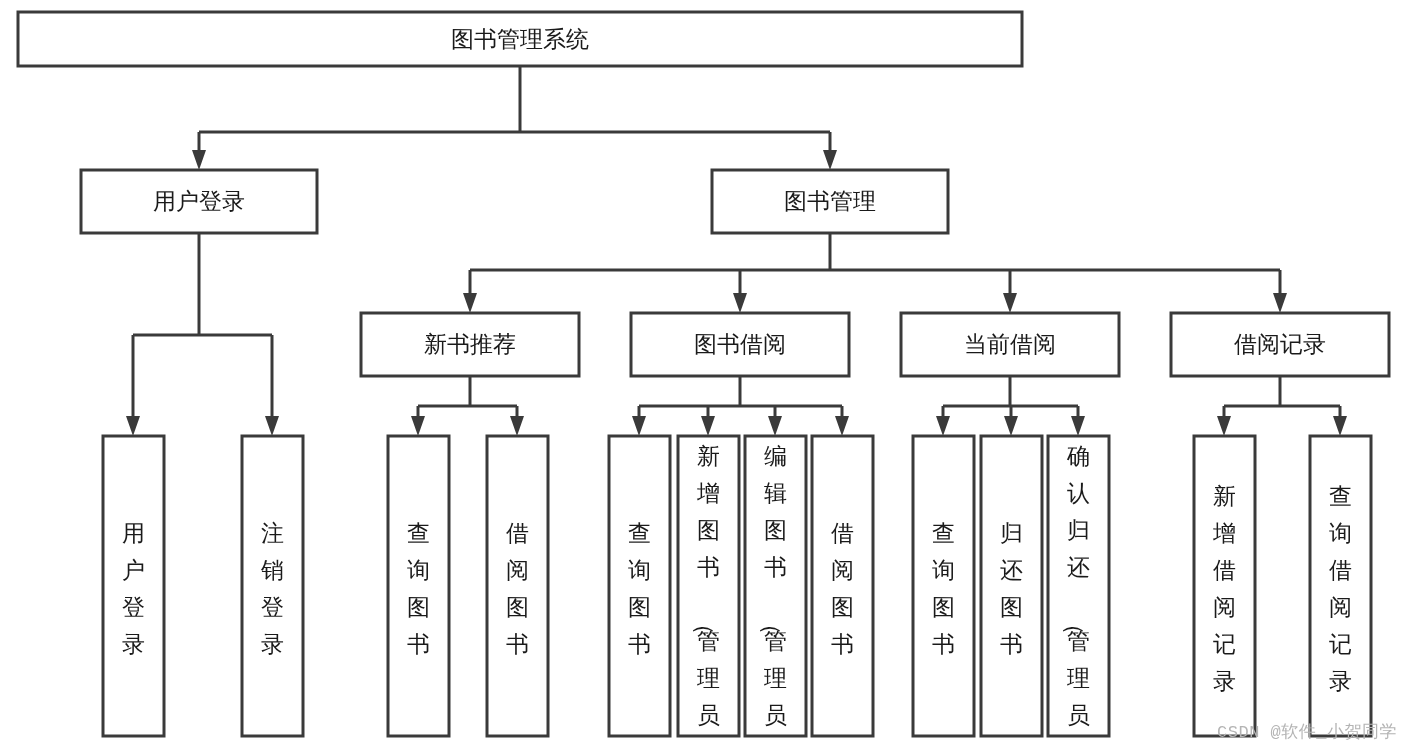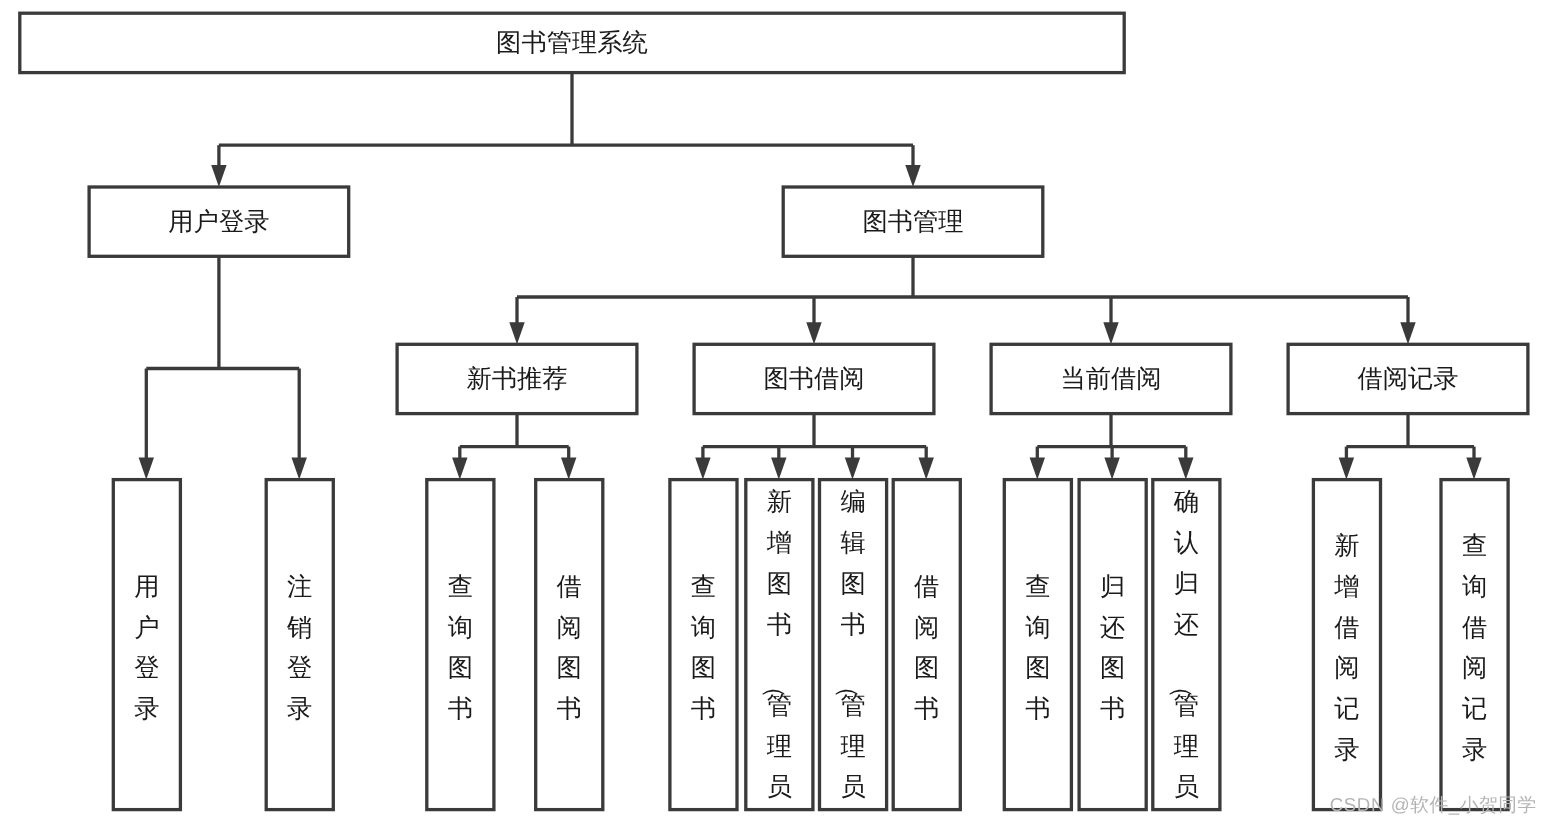--- a/index.html
+++ b/index.html
@@ -53,21 +53,21 @@
   .node-label-vertical {
     fill: #1a1a1a;
     font-family: "DejaVu Sans", "Liberation Sans", sans-serif;
     font-size: 23px;
     text-anchor: middle;
   }
   .watermark-text {
     position: absolute;
     right: 8px;
     bottom: 4px;
-    font-family: Liberation Sans, sans-serif;
+    font-family: Liberation Mono, monospace;
     font-size: 17px;
     color: #b4b4b4;
     letter-spacing: 0.5px;
     white-space: nowrap;
     user-select: none;
   }
 </style>
 </head>
 <body>
 

